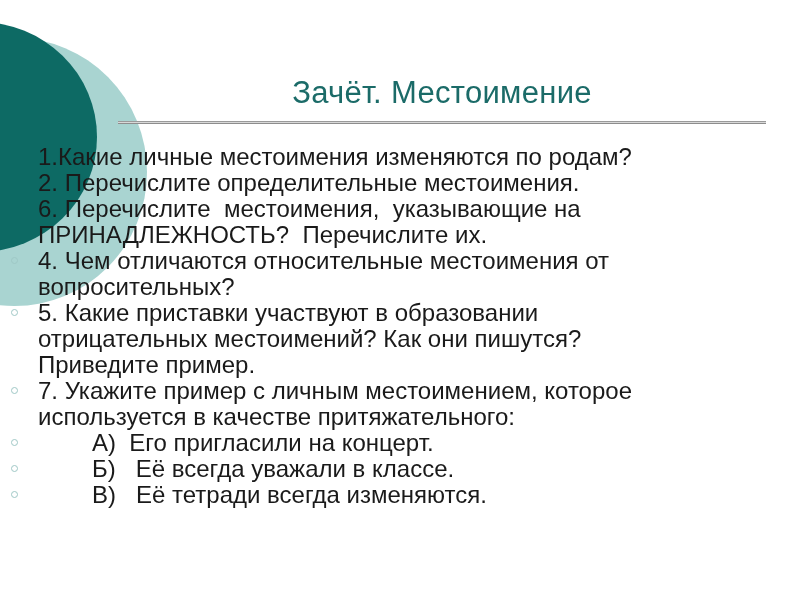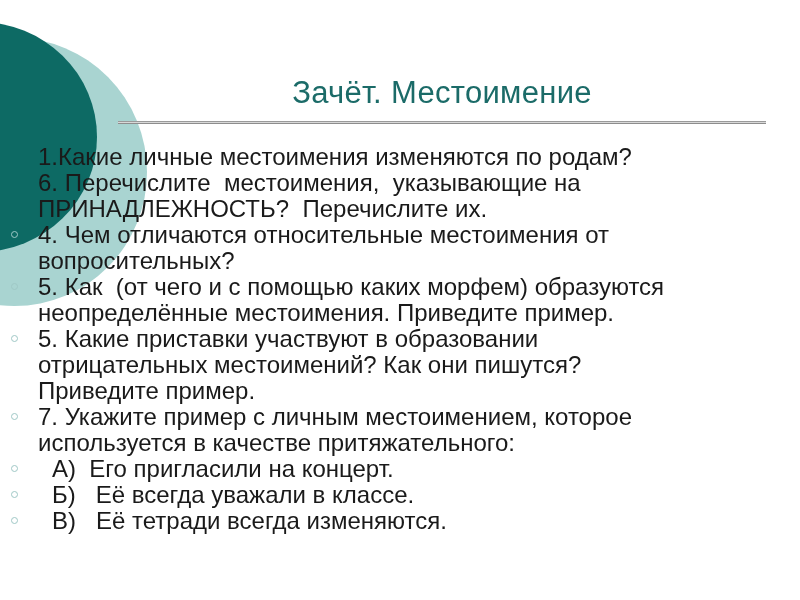--- a/index.html
+++ b/index.html
@@ -101,21 +101,21 @@
     display: block;
     margin: 0;
     padding: 0 110px 0 38px;
     font-size: 24px;
     line-height: 26px;
     color: #1a1a1a;
     white-space: pre-wrap;
     word-break: normal;
   }
   .item-text.indented {
-    padding-left: 52px;
+    padding-left: 92px;
   }
 </style>
 </head>
 <body>
 
 <div id="slide">
 
   <div class="deco-layer">
     <div class="circle-light"></div>
     <div class="circle-dark"></div>
@@ -124,29 +124,28 @@
   <div class="title-block">
     <h1 class="slide-title">Зачёт. Местоимение</h1>
     <div class="title-rule"></div>
   </div>
 
   <div class="body-list" id="body-list">
       <div class="item">
         <span class="item-text">1.Какие личные местоимения изменяются по родам?</span>
       </div>
       <div class="item">
+        <span class="item-text">2. Перечислите определительные местоимения.</span>
+      </div>
+      <div class="item">
         <span class="item-text">6. Перечислите  местоимения,  указывающие на ПРИНАДЛЕЖНОСТЬ?  Перечислите их.</span>
       </div>
       <div class="item">
         <span class="bullet"></span>
         <span class="item-text">4. Чем отличаются относительные местоимения от вопросительных?</span>
-      </div>
-      <div class="item">
-        <span class="bullet"></span>
-        <span class="item-text">5. Как  (от чего и с помощью каких морфем) образуются неопределённые местоимения. Приведите пример.</span>
       </div>
       <div class="item">
         <span class="bullet"></span>
         <span class="item-text">5. Какие приставки участвуют в образовании отрицательных местоимений? Как они пишутся?  Приведите пример.</span>
       </div>
       <div class="item">
         <span class="bullet"></span>
         <span class="item-text">7. Укажите пример с личным местоимением, которое используется в качестве притяжательного:</span>
       </div>
       <div class="item">

